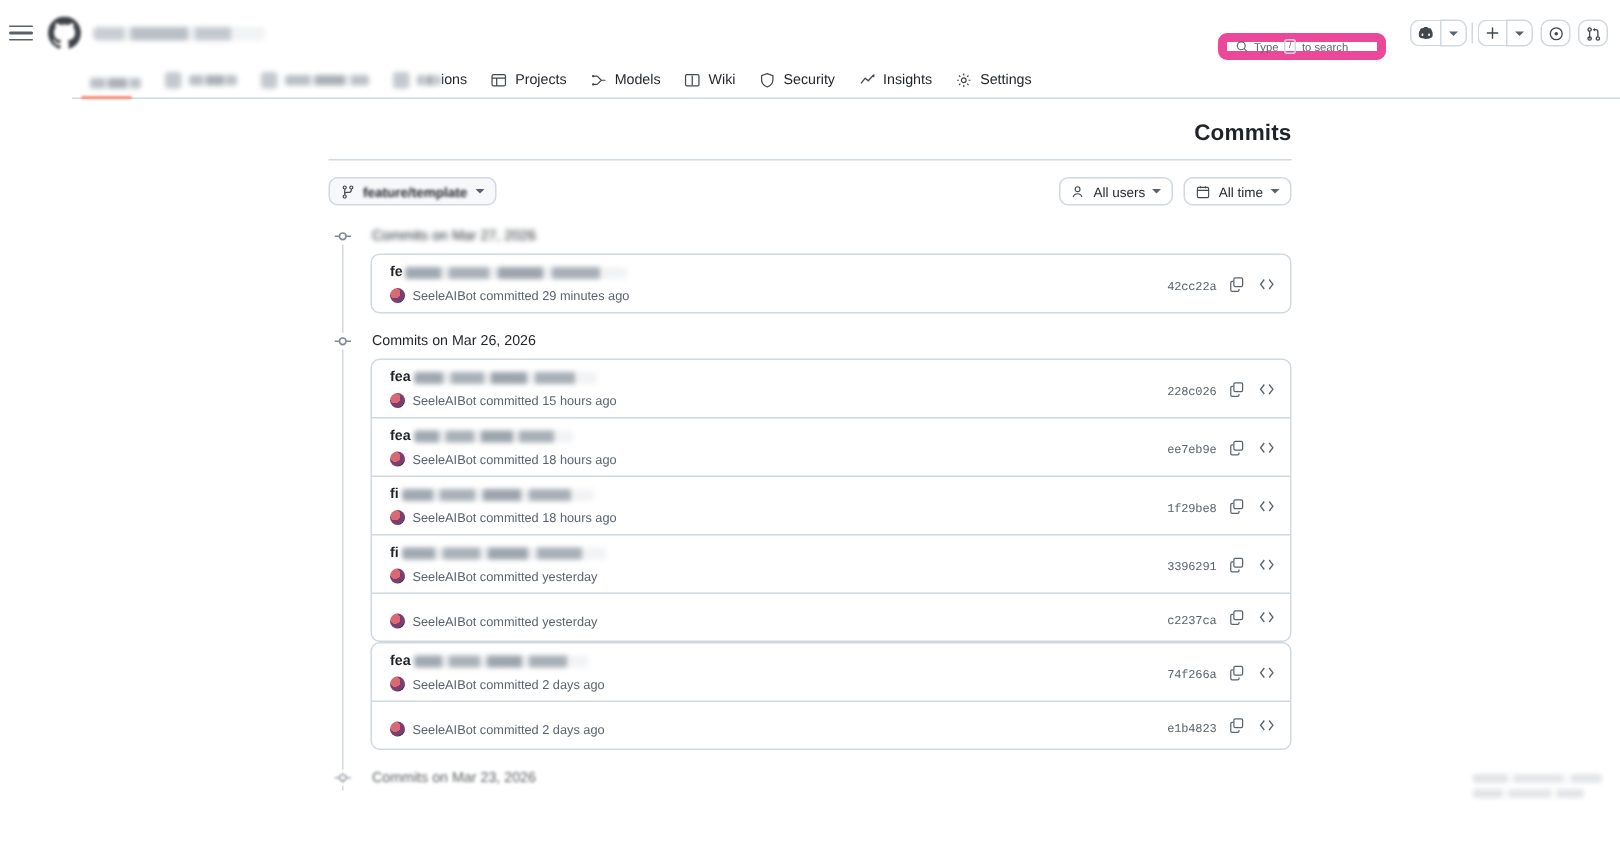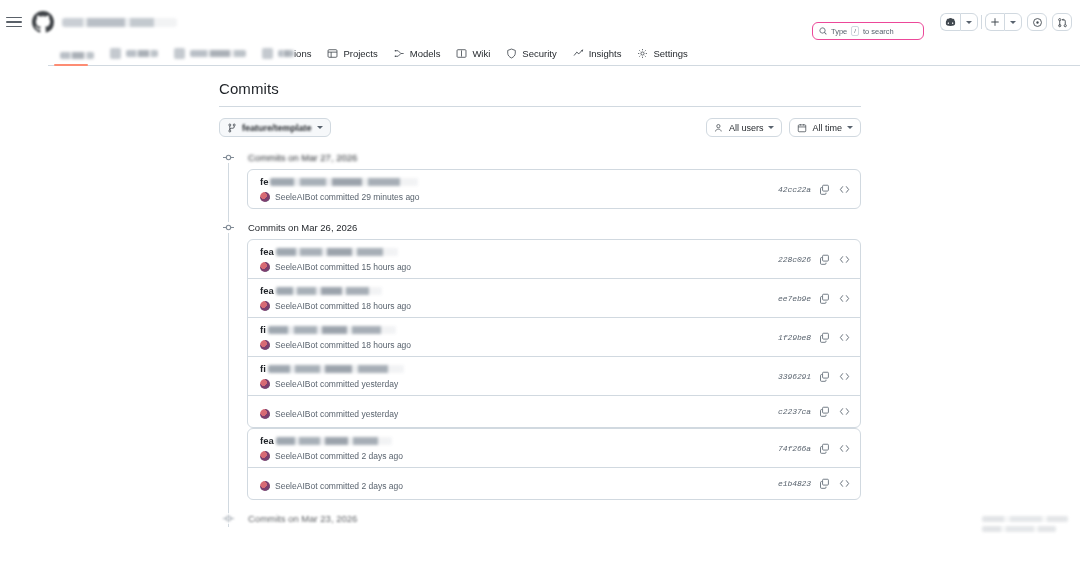--- a/index.html
+++ b/index.html
@@ -31,21 +31,21 @@
   .gh-mark { width: 22px; height: 22px; flex: none; filter: blur(1.1px); opacity: .85; }
   .breadcrumb-blur {
     height: 9px; width: 115px; border-radius: 3px;
     background: linear-gradient(90deg,#c9ced4 0 18%, #eceef0 18% 22%, #b9bfc6 22% 55%, #eef0f2 55% 59%, #c3c9cf 59% 80%, #f2f3f4 80% 100%);
     filter: blur(1.6px);
   }
   .header-spacer { flex: 1 1 auto; }
 
   .search-box {
     width: 112px; height: 18px;
-    border: 1px solid #ec4899; border-radius: 6px;
+    border: 6px solid #ec4899; border-radius: 6px;
     display: flex; align-items: center; gap: 4px;
     padding: 0 6px;
     font-size: 7.5px; color: #59636e;
     background: #fff; cursor: text; margin-top: 18px;
   }
   .search-box .slash {
     border: 1px solid #d1d9e0; border-radius: 2px;
     font-size: 6px; padding: 0 2px; line-height: 8px; color: #59636e;
   }
 
@@ -88,24 +88,25 @@
     filter: blur(.6px);
   }
 
   
   .page {
     padding: 14px 0 0 0;
   }
   .container { width: 642px; margin: 0 auto; }
 
   .page-title {
-    font-size: 15px; font-weight: 400; color: #1f2328;
+    font-size: 15px; font-weight: 700; color: #1f2328;
     letter-spacing: .1px;
     padding-bottom: 9px;
     border-bottom: 1px solid #d1d9e0;
+    text-align: right;
   }
 
   .filters {
     display: flex; align-items: center;
     margin-top: 11px;
   }
   .btn {
     height: 19px;
     border: 1px solid #d1d9e0; border-radius: 6px;
     background: #f6f8fa;
@@ -185,22 +186,22 @@
   }
   .avatar {
     width: 10px; height: 10px; border-radius: 50%;
     flex: none;
     background: radial-gradient(circle at 35% 35%, #d76a74 0 38%, #7b3f6e 38% 70%, #3b2a52 70% 100%);
     filter: blur(.25px);
   }
   .meta-text { white-space: nowrap; }
 
   .commit-actions {
-    display: flex; align-items: center; gap: 6px;
-    flex: none; padding-left: 10px; font-style: italic;
+    display: flex; align-items: flex-end; gap: 6px;
+    flex: none; padding-left: 10px;
   }
   .sha {
     font-family: "Liberation Mono", monospace;
     font-size: 8px; color: #59636e; letter-spacing: -.1px;
     cursor: pointer;
   }
   .icon-btn {
     width: 14px; height: 14px;
     display: inline-flex; align-items: center; justify-content: center;
     color: #59636e; cursor: pointer; border-radius: 4px;

